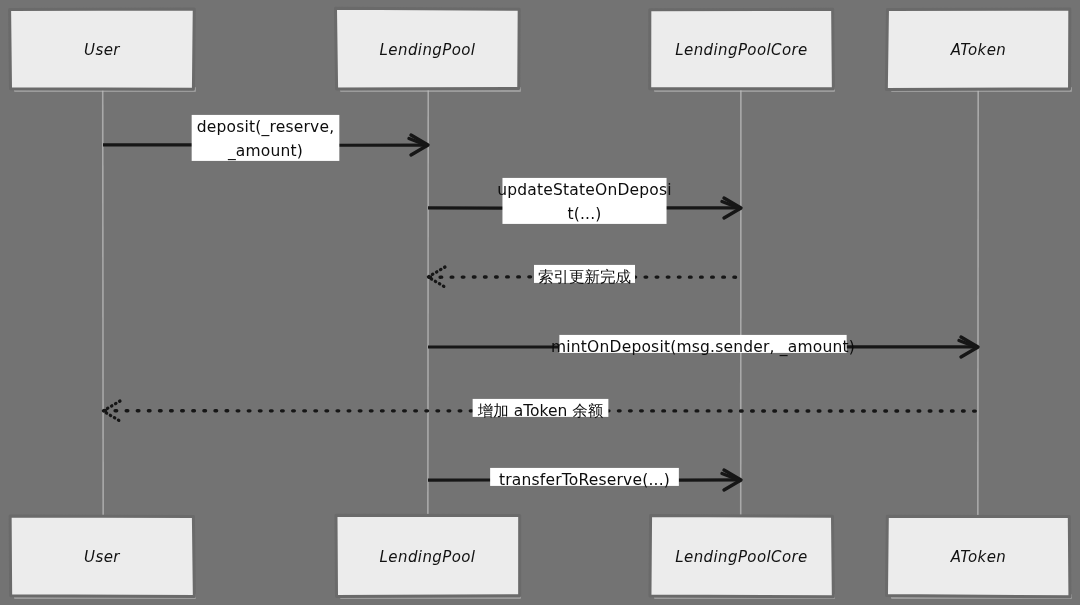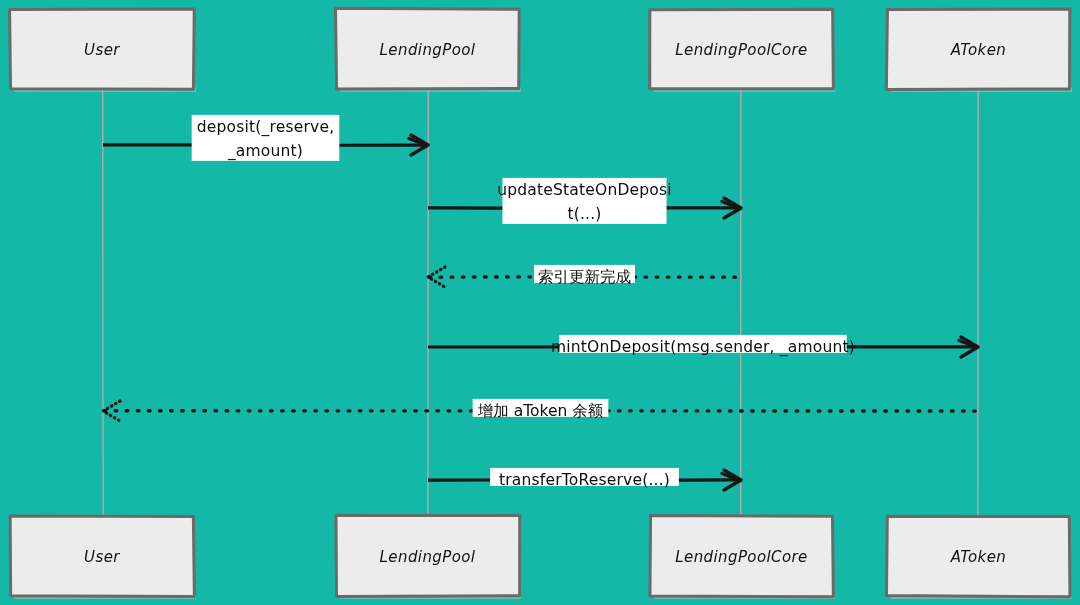--- a/index.html
+++ b/index.html
@@ -8,21 +8,21 @@
     padding: 0;
     background: #ffffff;
   }
   body {
     font-family: "DejaVu Sans", sans-serif;
   }
   #canvas {
     position: relative;
     width: 1080px;
     height: 605px;
-    background: #14b8a6;
+    background: #737373;
     overflow: hidden;
   }
   #svg-root {
     position: absolute;
     left: 0;
     top: 0;
     width: 1080px;
     height: 605px;
   }
   .participant-box {

